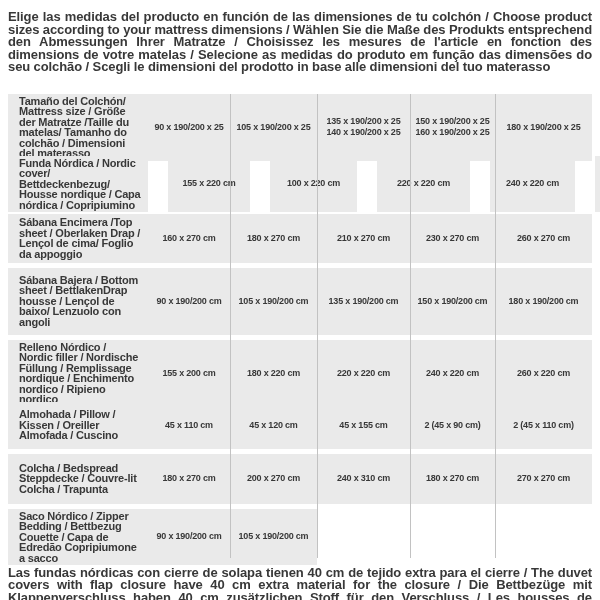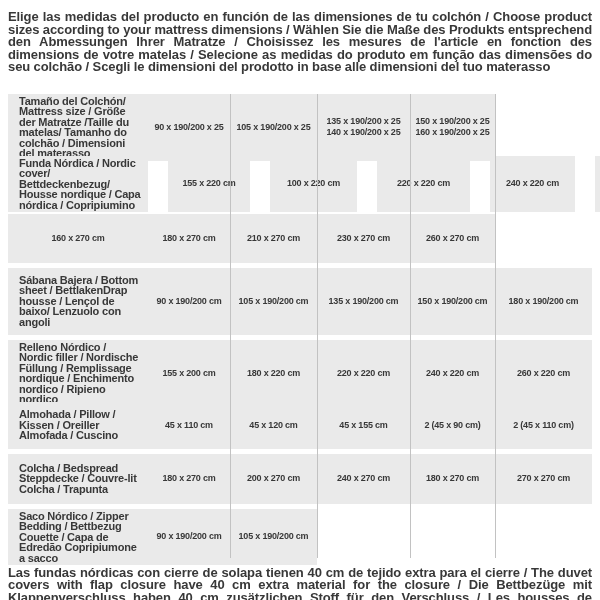--- a/index.html
+++ b/index.html
@@ -89,32 +89,34 @@
   <div class="size-table">
 
     <div class="t-row r1">
       <div class="cell label">Tamaño del Colchón/ Mattress size / Größe der Matratze /Taille du matelas/ Tamanho do colchão / Dimensioni del materasso</div>
       <div class="cell value">90 x 190/200 x 25</div>
       <div class="cell value">105 x 190/200 x 25</div>
       <div class="cell value">135 x 190/200 x 25
 140 x 190/200 x 25</div>
       <div class="cell value">150 x 190/200 x 25
 160 x 190/200 x 25</div>
+      <div class="cell value">180 x 190/200 x 25</div>
     </div>
 
     <div class="t-row r2">
       <div class="cell label">Funda Nórdica / Nordic cover/ Bettdeckenbezug/ Housse nordique / Capa nórdica / Copripiumino</div>
       <div class="cell value">155 x 220 cm</div>
       <div class="cell value">100 x 220 cm</div>
       <div class="cell value">220 x 220 cm</div>
       <div class="cell value">240 x 220 cm</div>
       <div class="cell value">260 x 220 cm</div>
     </div>
 
     <div class="t-row r3">
+      <div class="cell label">Sábana Encimera /Top sheet / Oberlaken Drap / Lençol de cima/ Foglio da appoggio</div>
       <div class="cell value">160 x 270 cm</div>
       <div class="cell value">180 x 270 cm</div>
       <div class="cell value">210 x 270 cm</div>
       <div class="cell value">230 x 270 cm</div>
       <div class="cell value">260 x 270 cm</div>
     </div>
 
     <div class="t-row r4">
       <div class="cell label">Sábana Bajera / Bottom sheet / BettlakenDrap housse / Lençol de baixo/ Lenzuolo con angoli</div>
       <div class="cell value">90 x 190/200 cm</div>
@@ -139,21 +141,21 @@
       <div class="cell value">45 x 120 cm</div>
       <div class="cell value">45 x 155 cm</div>
       <div class="cell value">2 (45 x 90 cm)</div>
       <div class="cell value">2 (45 x 110 cm)</div>
     </div>
 
     <div class="t-row r7">
       <div class="cell label">Colcha / Bedspread Steppdecke / Couvre-lit Colcha / Trapunta</div>
       <div class="cell value">180 x 270 cm</div>
       <div class="cell value">200 x 270 cm</div>
-      <div class="cell value">240 x 270 cm</div>
+      <div class="cell value">240 x 310 cm</div>
       <div class="cell value">180 x 270 cm</div>
       <div class="cell value">270 x 270 cm</div>
     </div>
 
     <div class="t-row r8">
       <div class="cell label">Saco Nórdico / Zipper Bedding / Bettbezug Couette / Capa de Edredão Copripiumone a sacco</div>
       <div class="cell value">90 x 190/200 cm</div>
       <div class="cell value">105 x 190/200 cm</div>
       <div class="cell value empty"></div>
       <div class="cell value empty"></div>

